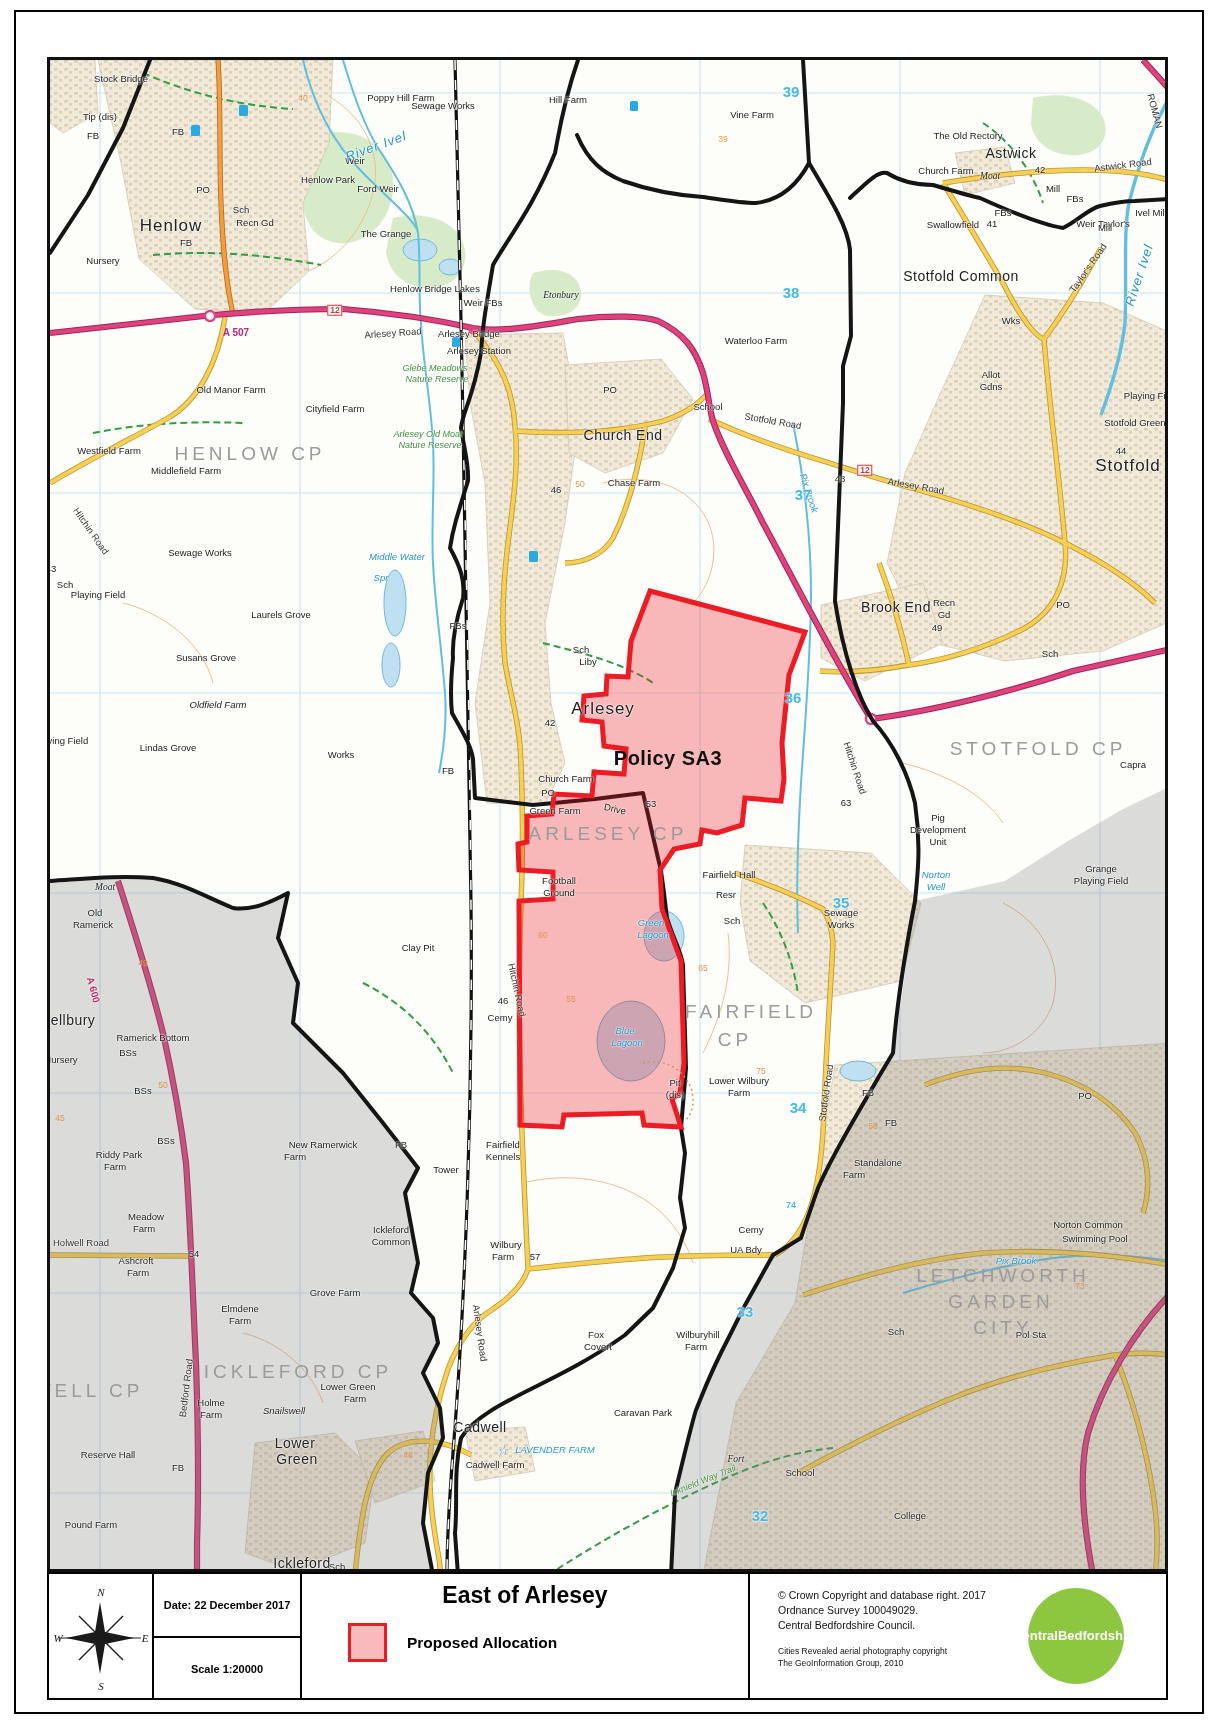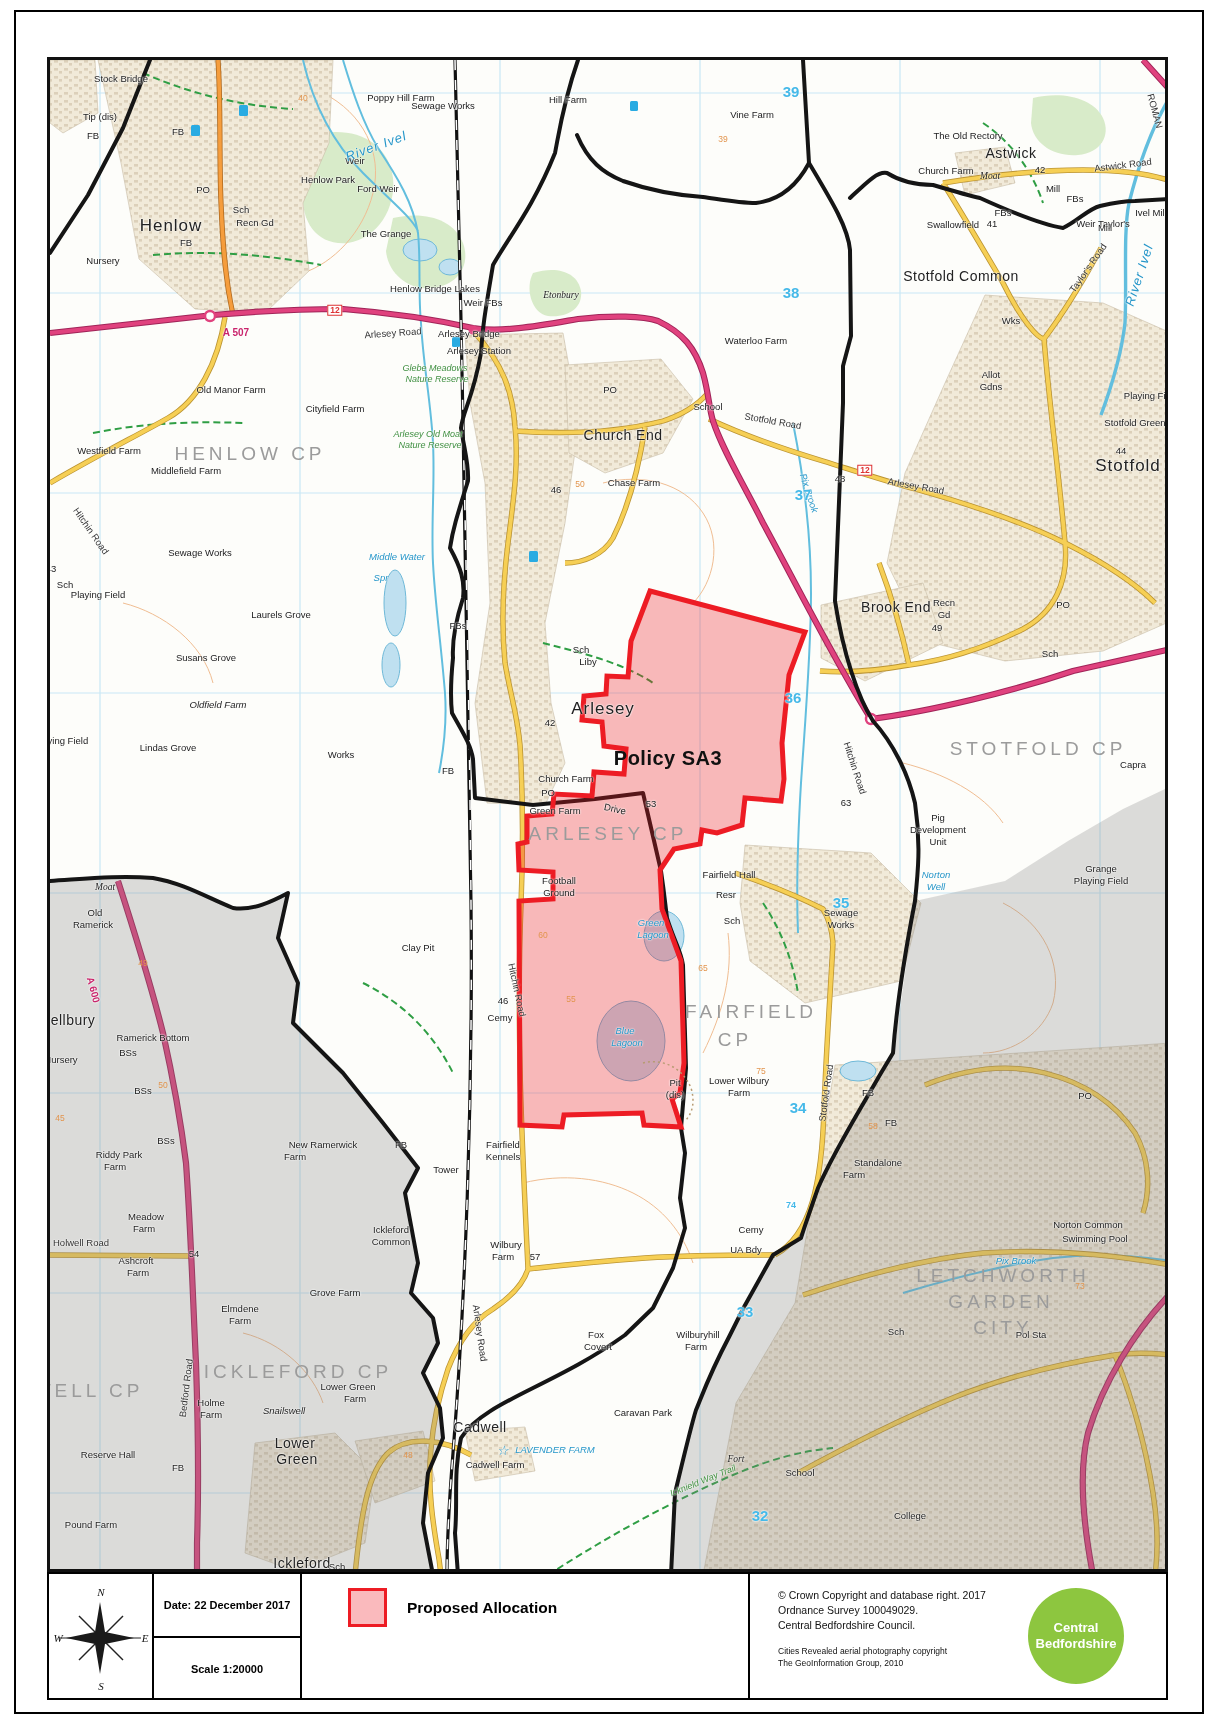--- a/index.html
+++ b/index.html
@@ -32,21 +32,21 @@
   #tb-title{left:300px;top:1572px;width:450px;height:128px;}
   #tb-copy{left:748px;top:1572px;width:420px;height:128px;}
   .tb-cell{height:62px;display:flex;align-items:center;justify-content:center;font-size:11px;font-weight:bold;}
   .tb-cell+.tb-cell{border-top:2px solid #000;}
   .map-title{margin-top:8px;text-align:center;font-size:23px;font-weight:bold;}
   .legend-row{display:flex;align-items:center;margin:14px 0 0 46px;}
   .legend-swatch{width:33px;height:33px;background:rgba(237,28,36,.30);border:3px solid #ed1c24;box-sizing:content-box;}
   .legend-label{margin-left:20px;font-size:15.5px;font-weight:bold;}
   .copy-lines{position:absolute;left:28px;top:14px;font-size:10.5px;line-height:1.42;color:#111;}
   .aerial-lines{position:absolute;left:28px;top:72px;font-size:8.5px;line-height:1.4;color:#111;}
-  .logo{position:absolute;left:278px;top:14px;width:96px;height:96px;border-radius:50%;background:#8dc63f;color:#fff;display:flex;flex-direction:column;align-items:center;justify-content:center;font-weight:bold;font-size:13px;line-height:1.2;}
+  .logo{position:absolute;left:278px;top:14px;width:96px;height:96px;border-radius:50%;background:#8dc63f;color:#fff;display:flex;align-items:center;justify-content:center;font-weight:bold;font-size:13px;line-height:1.2;}
   .compass-letter{position:absolute;font-family:"Liberation Serif",serif;font-style:italic;font-size:11px;color:#111;transform:translate(-50%,-50%);}
 </style>
 </head>
 <body>
 
 <div class="page">
   <div class="page-border"></div>
 
   <div class="map-viewport">
     <div class="map-inner">
@@ -405,20 +405,21 @@
     <span class="compass-letter" style="left:96px;top:64px;">E</span>
     <span class="compass-letter" style="left:9px;top:64px;">W</span>
   </div>
 
   <div class="tb" id="tb-date">
     <div class="tb-cell">Date: 22 December 2017</div>
     <div class="tb-cell">Scale  1:20000</div>
   </div>
 
   <div class="tb" id="tb-title">
+    <div class="map-title">East of Arlesey</div>
     <div class="legend-row">
       <div class="legend-swatch"></div>
       <div class="legend-label">Proposed Allocation</div>
     </div>
   </div>
 
   <div class="tb" id="tb-copy">
     <div class="copy-lines">
       <div>© Crown Copyright and database right.  2017</div>
       <div>Ordnance Survey 100049029.</div>

